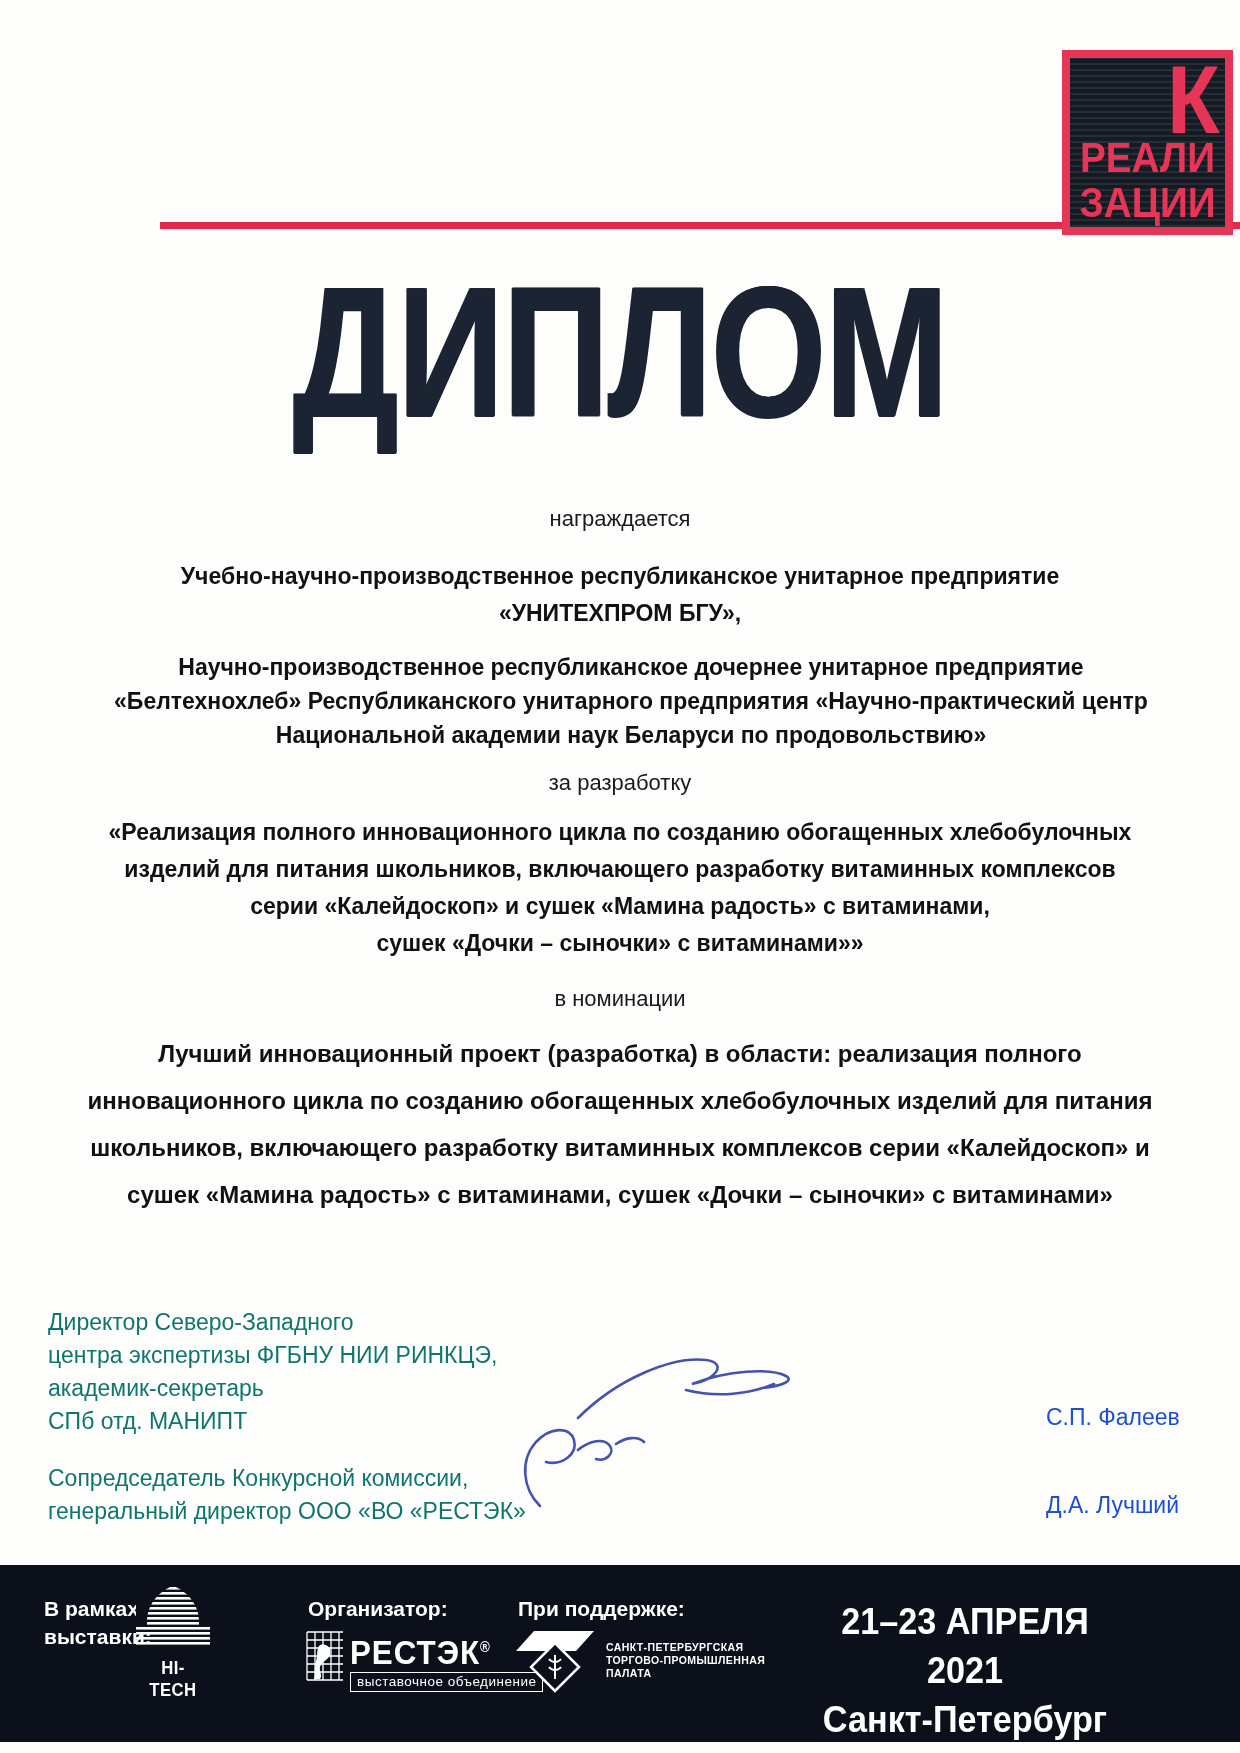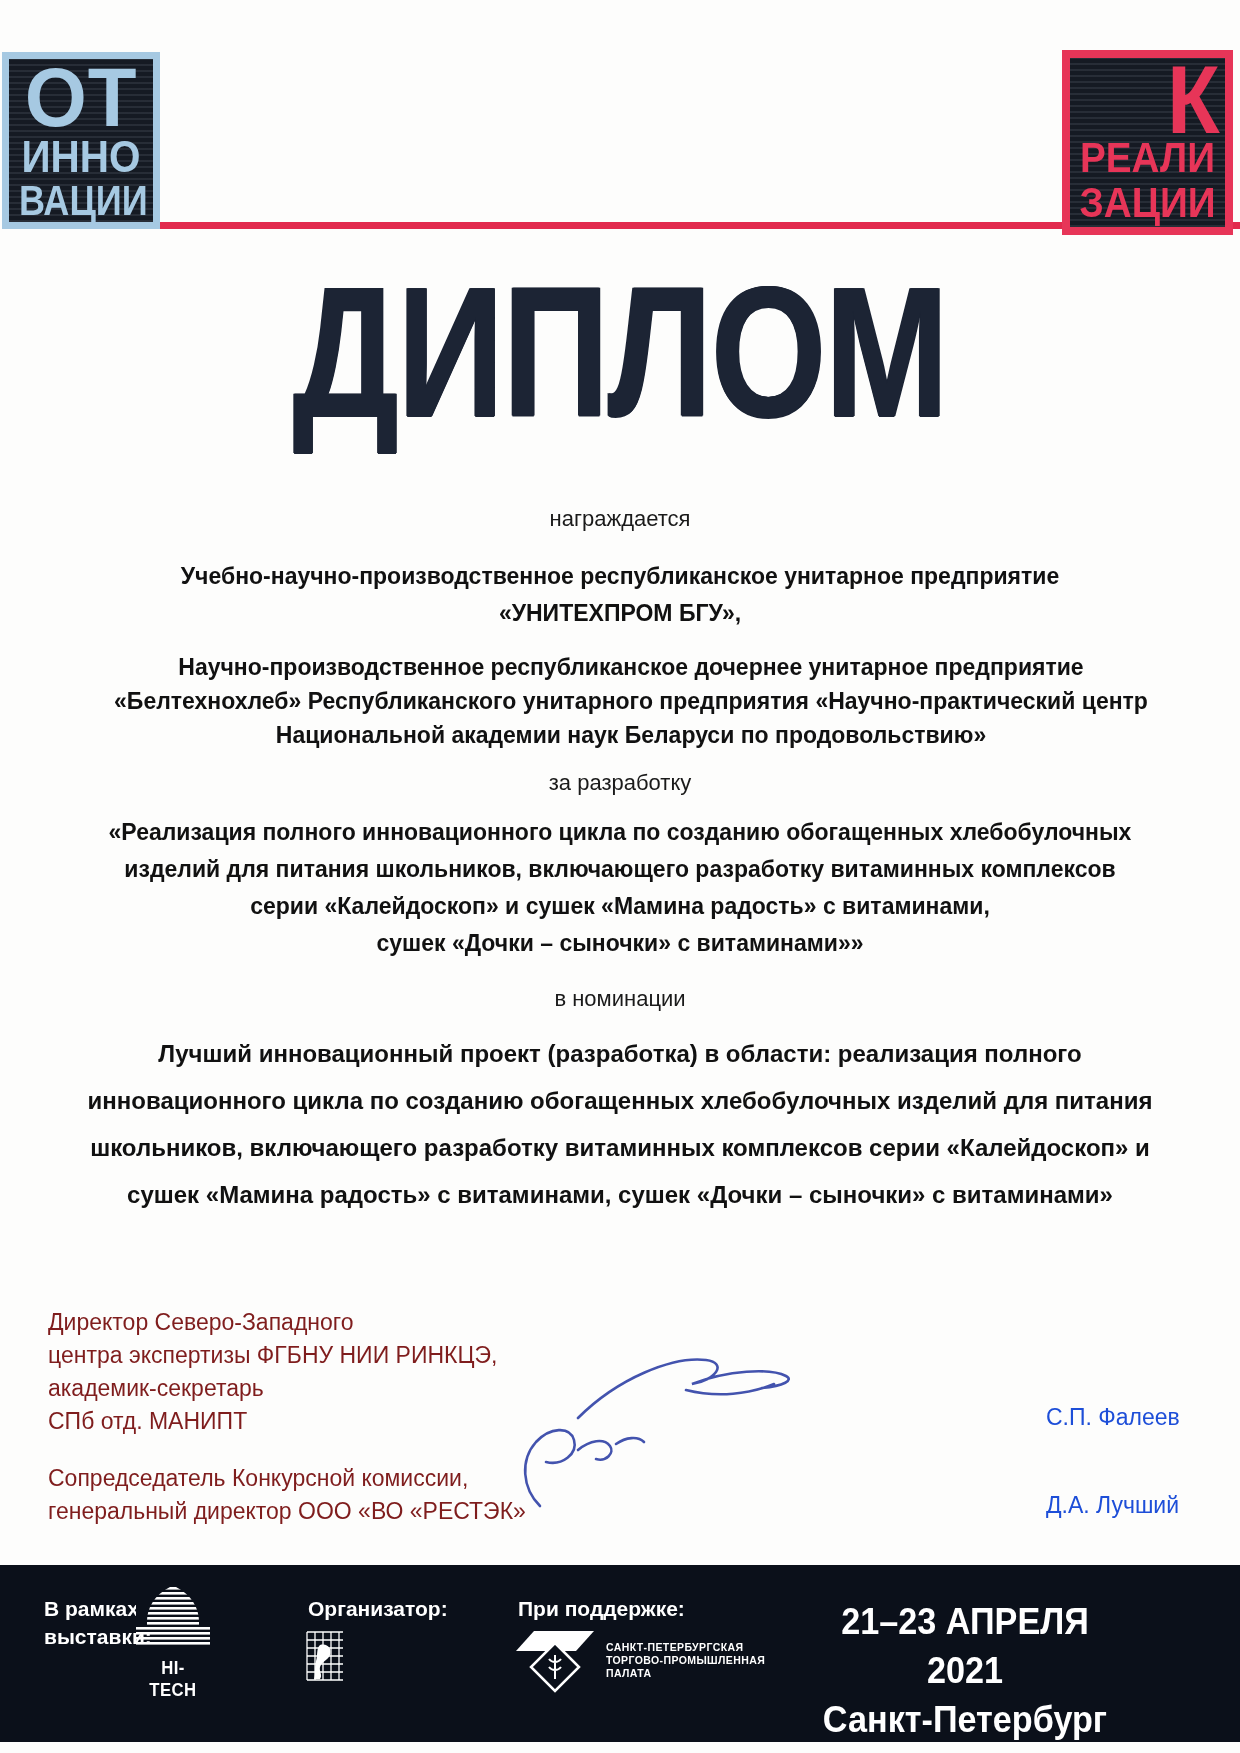--- a/index.html
+++ b/index.html
@@ -47,21 +47,21 @@
 
   .awarded      { top:506px; }
   .recipient1   { top:558px; line-height:37px; }
   .recipient2   { top:650px; line-height:34px;margin-left:11px; }
   .for-label    { top:770px; }
   .project      { top:814px; line-height:37px; }
   .nom-label    { top:986px; }
   .nomination   { top:1030px; line-height:47px; font-size:24px; }
 
   
-  .sig-title { position:absolute; left:48px; font-size:23px; line-height:33px; white-space:pre-line; color:#7f1d1d; margin:0; }
+  .sig-title { position:absolute; left:48px; font-size:23px; line-height:33px; white-space:pre-line; color:#0f766e; margin:0; }
   .sig1 { top:1306px; }
   .sig2 { top:1462px; }
   .sig-name { position:absolute; left:1046px; font-size:23px; color:#1d4ed8; margin:0; }
   .name1 { top:1404px; }
   .name2 { top:1492px; }
   .autograph { position:absolute; left:478px; top:1338px; width:340px; height:180px; z-index:2; }
 
   
   .footer-band { position:absolute; top:1565px; left:0; width:100%; height:177px; background:#0b101a; color:#fff; }
   .f-label { position:absolute; font-size:21px; line-height:28px; white-space:pre-line; font-weight:700; margin:0; }
@@ -84,27 +84,20 @@
   .f-dates { position:absolute; left:795px; top:32px; width:340px; text-align:center;
              font-weight:700; font-size:36px; line-height:49px; transform:scaleX(.95); }
 </style>
 </head>
 <body>
 
 <div class="page">
 
   <div class="accent-line"></div>
 
-  <div class="badge badge-left">
-    <div class="badge-inner">
-      <div class="bl-top">ОТ</div>
-      <div class="bl-mid">ИННО</div>
-      <div class="bl-bot">ВАЦИИ</div>
-    </div>
-  </div>
 
   <div class="badge badge-right">
     <div class="badge-inner">
       <div class="br-big">К</div>
       <div class="br-text"><span>РЕАЛИ</span><br><span>ЗАЦИИ</span></div>
     </div>
   </div>
 
   <h1 class="diploma-title">ДИПЛОМ</h1>
 
@@ -169,20 +162,24 @@
     <p class="f-label lbl-org">Организатор:</p>
 
     <div class="restec">
       <svg width="38" height="52" viewBox="0 0 38 52">
         <g stroke="#ffffff" stroke-width="1.3">
           <path d="M1,1 h36 M1,9 h36 M1,17 h36 M1,25 h36 M1,33 h36 M1,41 h36 M1,49 h36"></path>
           <path d="M1,1 v48 M9,1 v48 M17,1 v48 M25,1 v48 M33,1 v48"></path>
         </g>
         <path d="M14,14 C22,12 26,18 24,24 C22,29 16,30 14,36 C13,41 17,44 14,48 L8,48 C10,42 8,38 10,30 C12,24 10,18 14,14 Z" fill="#ffffff"></path>
       </svg>
+      <div class="restec-col">
+        <div class="restec-word"><span>РЕСТЭК</span><span class="restec-reg">®</span></div>
+        <div class="restec-sub">выставочное объединение</div>
+      </div>
     </div>
 
     <p class="f-label lbl-sup">При поддержке:</p>
 
     <div class="cci">
       <svg width="86" height="66" viewBox="0 0 86 66">
         <path d="M22,4 L82,4 L64,24 L4,24 Z" fill="#ffffff"></path>
         <path d="M43,16 L67,40 L43,64 L19,40 Z" fill="#0b101a" stroke="#ffffff" stroke-width="2.5"></path>
         <path d="M43,28 L43,52 M37,32 C40,36 46,36 49,32 M37,40 C40,44 46,44 49,40" stroke="#ffffff" stroke-width="2" fill="none"></path>
       </svg>

